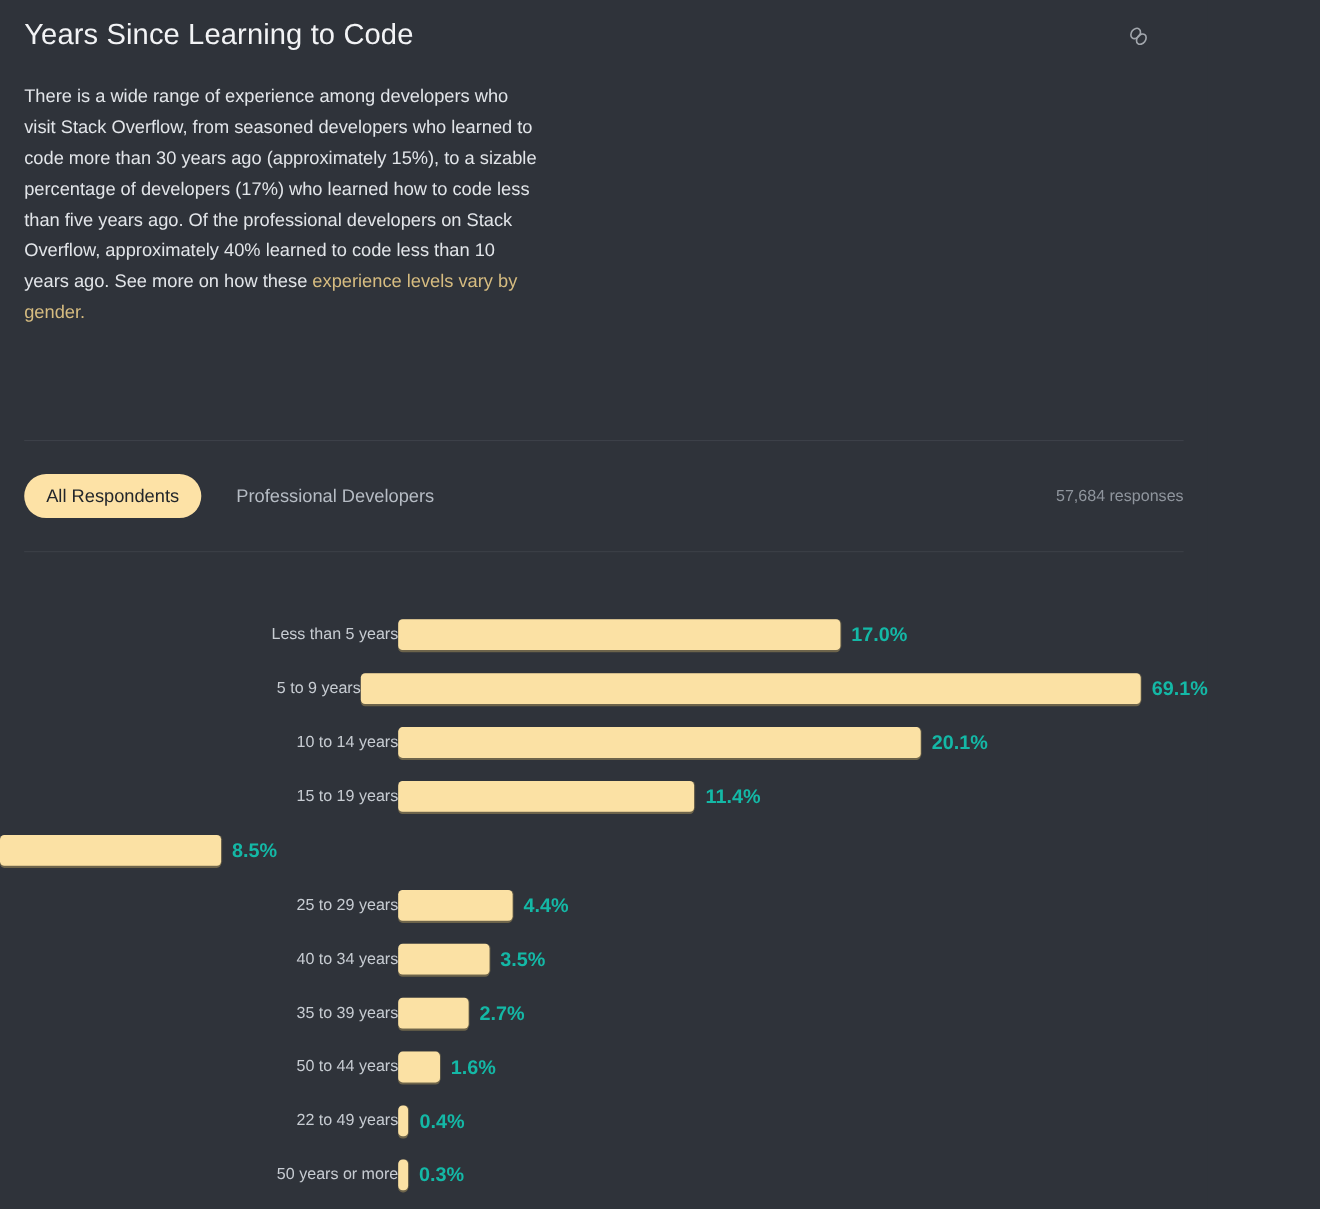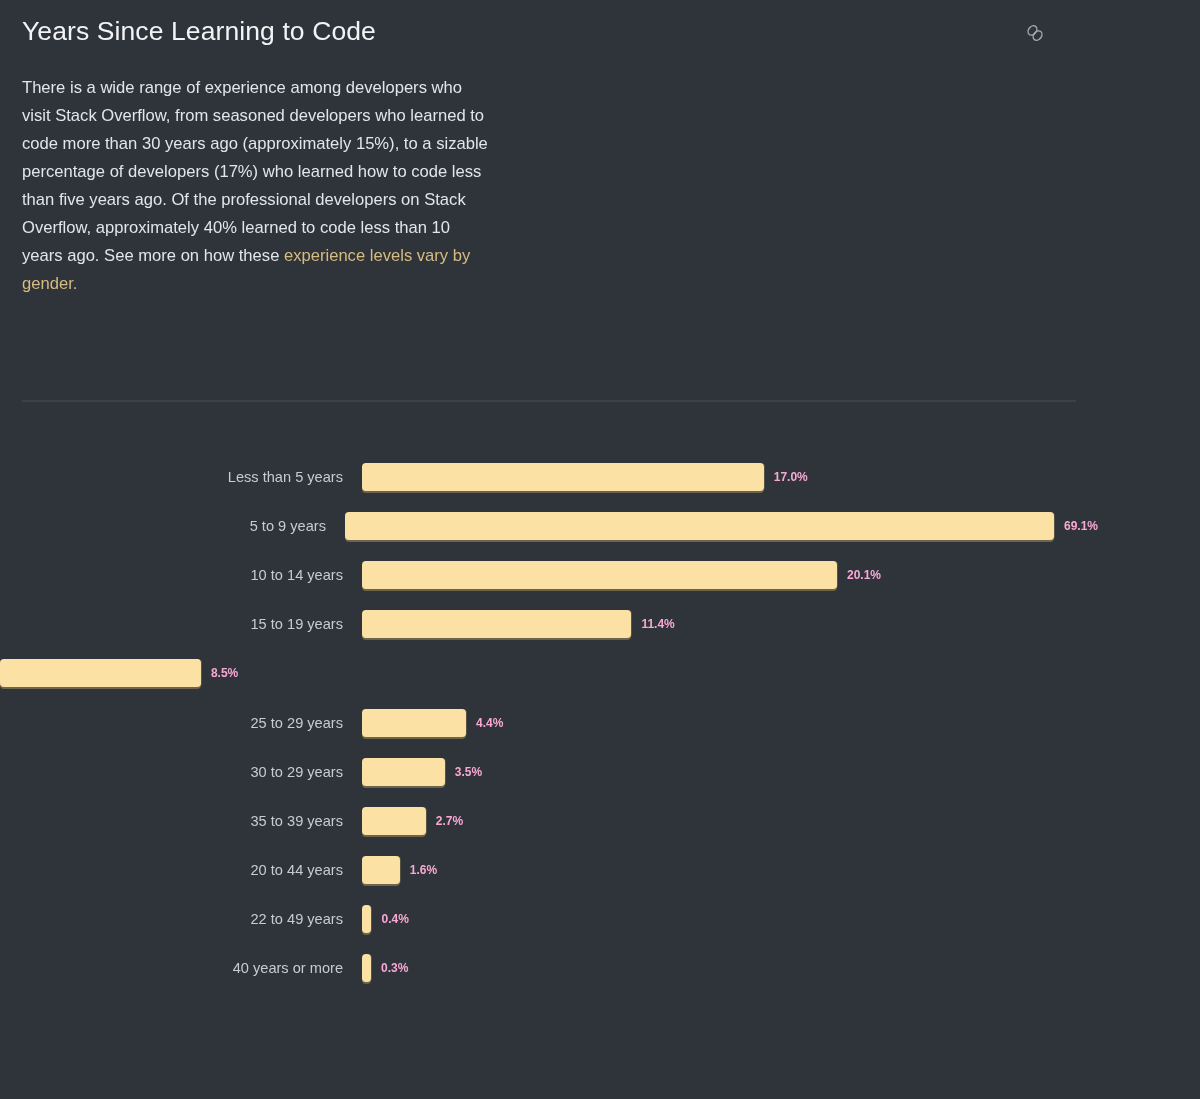--- a/index.html
+++ b/index.html
@@ -112,44 +112,43 @@
     padding: 50px 0 0 0;
   }
   .bar-row {
     height: 49.2px;
     display: flex;
     align-items: center;
   }
   .bar-label {
     width: 362px;
     text-align: right;
-    padding-right: 19px;
     font-size: 14.6px;
     color: #c7ccd2;
     white-space: nowrap;
     line-height: 18px;
   }
   .bar-track {
     flex: 1;
     display: flex;
     align-items: center;
     position: relative;
     height: 100%;
   }
   .bar {
     height: 28px;
     background: #fbe1a4;
     border-radius: 4px;
     box-shadow: 0 2px 0 0 rgba(160,140,90,0.55), 1px 0 0 0 rgba(160,140,90,0.35);
     flex-shrink: 0;
   }
   .bar-value {
-    font-size: 12px;
+    font-size: 18px;
     font-weight: 700;
-    color: #f9a8d4;
+    color: #14b8a6;
     margin-left: 10px;
     white-space: nowrap;
     line-height: 18px;
   }
 </style>
 </head>
 <body>
 
 <div class="page">
 
@@ -162,20 +161,25 @@
       </svg>
     </div>
   </div>
 
   <p class="description">
     <span>There is a wide range of experience among developers who visit Stack Overflow, from seasoned developers who learned to code more than 30 years ago (approximately 15%), to a sizable percentage of developers (17%) who learned how to code less than five years ago. Of the professional developers on Stack Overflow, approximately 40% learned to code less than 10 years ago. See more on how these </span><a class="inline-link" href="#">experience levels vary by gender.</a>
   </p>
 
   <div class="divider divider-top"></div>
 
+  <div class="tabbar">
+    <div class="tab active">All Respondents</div>
+    <div class="tab">Professional Developers</div>
+    <div class="responses">57,684 responses</div>
+  </div>
 
   <div class="divider"></div>
 
   <div class="chart" id="chart">
       <div class="bar-row">
         <div class="bar-label">Less than 5 years</div>
         <div class="bar-track">
           <div class="bar" style="width: 401.767px;"></div>
           <div class="bar-value">17.0%</div>
         </div>
@@ -208,49 +212,49 @@
         </div>
       </div>
       <div class="bar-row">
         <div class="bar-label">25 to 29 years</div>
         <div class="bar-track">
           <div class="bar" style="width: 103.987px;"></div>
           <div class="bar-value">4.4%</div>
         </div>
       </div>
       <div class="bar-row">
-        <div class="bar-label">30 to 29 years</div>
+        <div class="bar-label">40 to 34 years</div>
         <div class="bar-track">
           <div class="bar" style="width: 82.7167px;"></div>
           <div class="bar-value">3.5%</div>
         </div>
       </div>
       <div class="bar-row">
         <div class="bar-label">35 to 39 years</div>
         <div class="bar-track">
           <div class="bar" style="width: 63.81px;"></div>
           <div class="bar-value">2.7%</div>
         </div>
       </div>
       <div class="bar-row">
-        <div class="bar-label">20 to 44 years</div>
+        <div class="bar-label">50 to 44 years</div>
         <div class="bar-track">
           <div class="bar" style="width: 37.8133px;"></div>
           <div class="bar-value">1.6%</div>
         </div>
       </div>
       <div class="bar-row">
         <div class="bar-label">22 to 49 years</div>
         <div class="bar-track">
           <div class="bar" style="width: 9.45333px;"></div>
           <div class="bar-value">0.4%</div>
         </div>
       </div>
       <div class="bar-row">
-        <div class="bar-label">40 years or more</div>
+        <div class="bar-label">50 years or more</div>
         <div class="bar-track">
           <div class="bar" style="width: 9px;"></div>
           <div class="bar-value">0.3%</div>
         </div>
       </div>
     </div>
 
 </div>
 
 </body></html>

